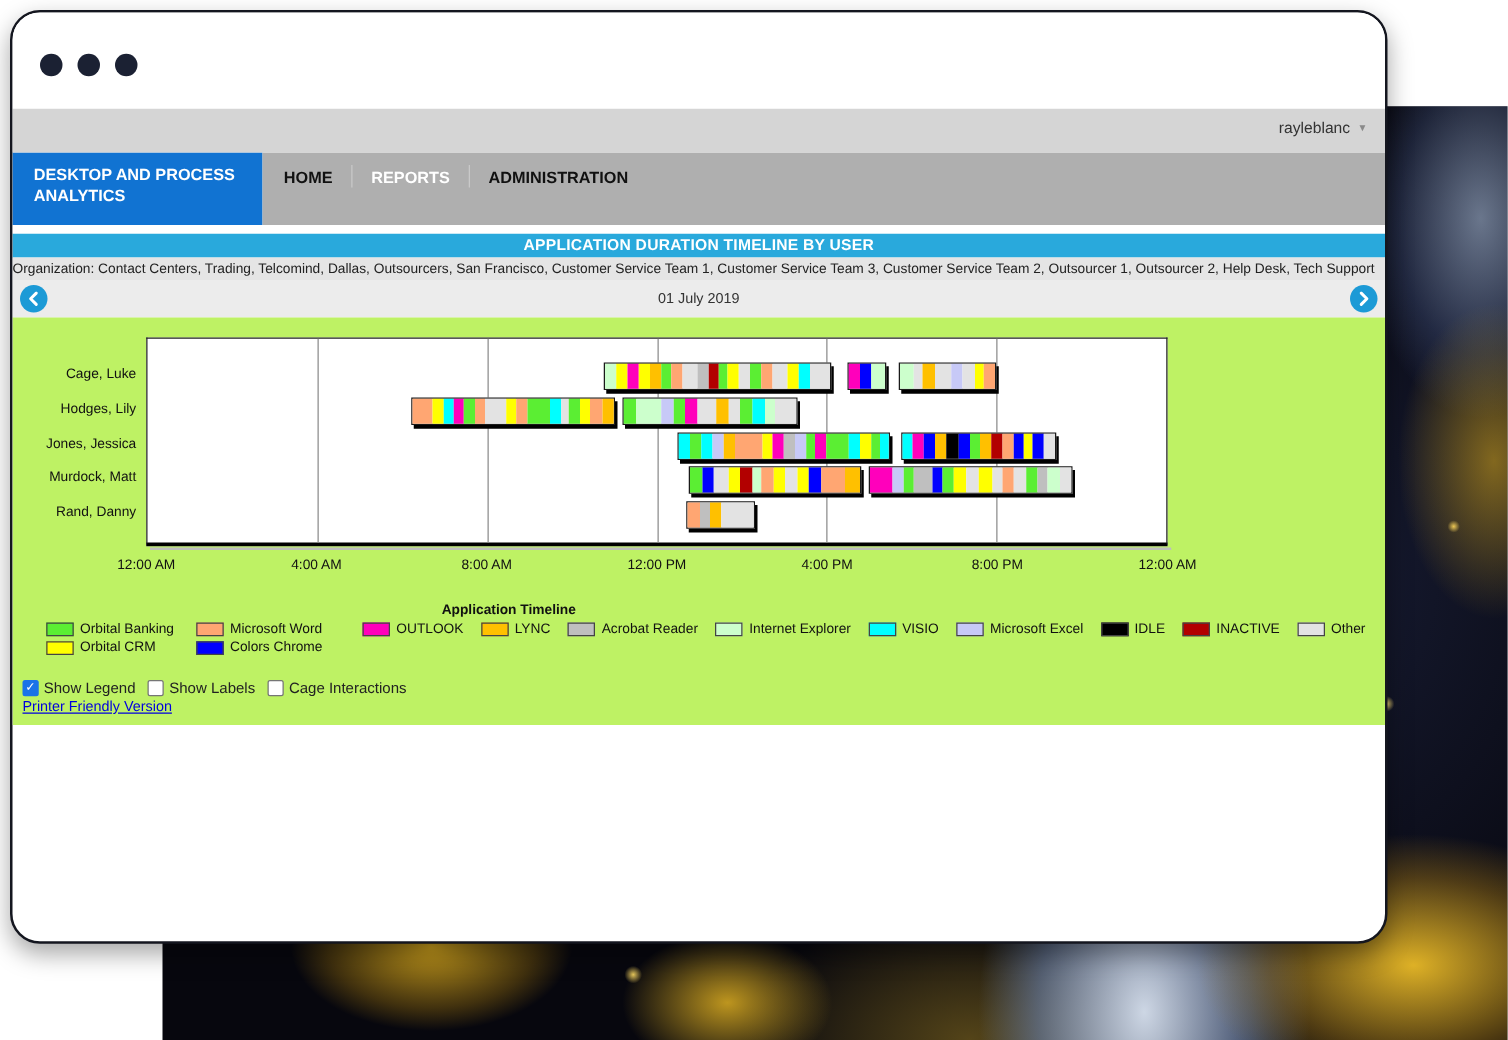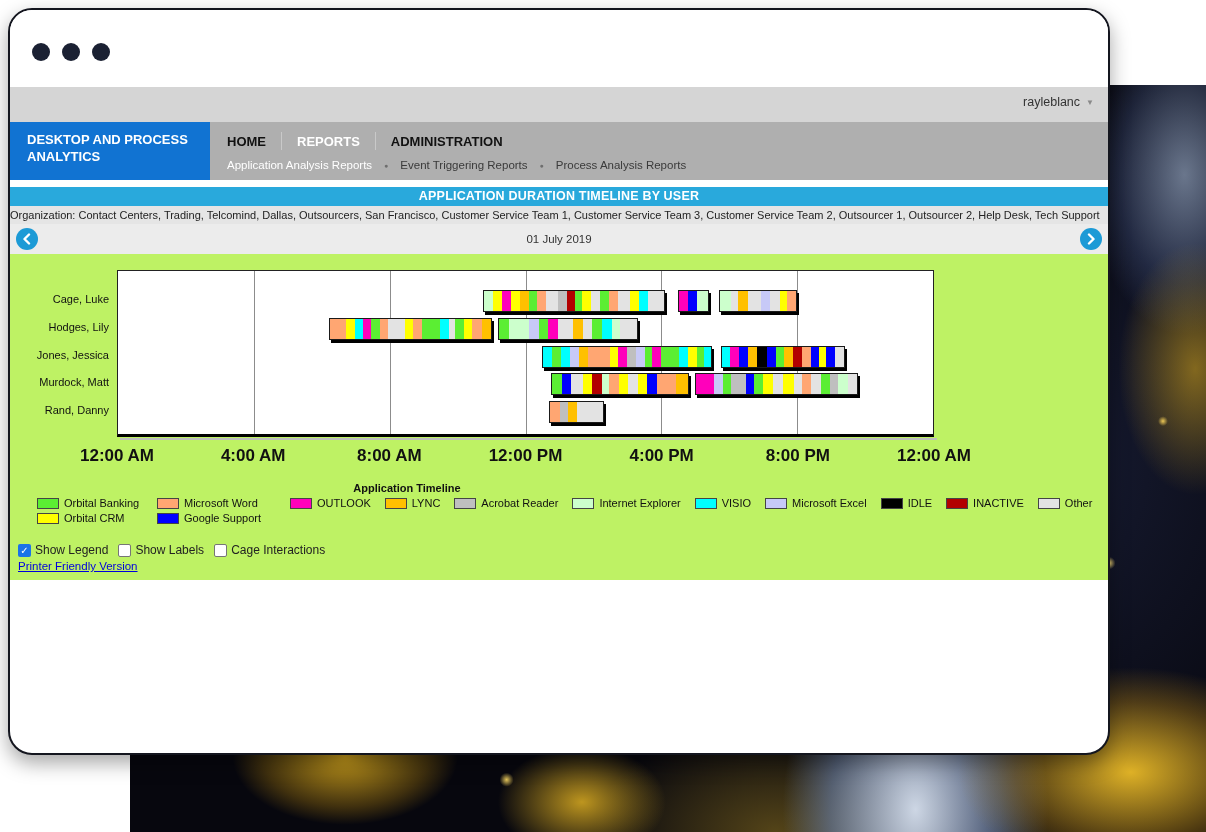--- a/index.html
+++ b/index.html
@@ -76,22 +76,22 @@
   .user-label{ position:absolute; right:4px; font-size:11px; color:#111; white-space:nowrap; }
   #plot{ position:absolute; left:107px; top:16px; width:817px; height:167px;
          border:1px solid #222; border-bottom:3px solid #000; background:#fff; }
   #plot::after{ content:''; position:absolute; left:2px; right:-4px; bottom:-6px;
                 height:2px; background:#bdbdbd; }
   .gridline{ position:absolute; top:0; bottom:0; width:1px; background:#8c8c8c; }
   .tl-bar{ position:absolute; height:22px; display:flex; border:1px solid #1a1a1a;
            box-shadow:2px 3px 0 #000; background:#fff; z-index:2; }
   .tl-bar > div{ flex-basis:0; }
   #ticks{ position:absolute; left:107px; top:192px; width:817px; height:14px; }
-  .tick-label{ position:absolute; transform:translateX(-50%); font-size:17px;
-               color:#111; white-space:nowrap;font-weight:bold; }
+  .tick-label{ position:absolute; transform:translateX(-50%); font-size:11px;
+               color:#111; white-space:nowrap; }
   .legend-title{ position:absolute; top:228px; left:27px; width:740px; text-align:center;
                  font-size:11px; font-weight:bold; color:#111; }
   .legend-row{ position:absolute; left:27px; display:flex; align-items:center; }
   #legend-row-0{ top:243px; } #legend-row-1{ top:258px; }
   .legend-item{ display:flex; align-items:center; flex:none; padding-right:14px;
                 font-size:11px; color:#111; white-space:nowrap; }
   .legend-item .sw{ width:22px; height:11px; border:1px solid #444; margin-right:5px; flex:none; }
   .legend-item.col-a{ width:120px; } .legend-item.col-b{ width:133px; }
   #checkbox-row{ position:absolute; left:8px; top:289px; display:flex; align-items:center; }
   .cb{ width:13px; height:13px; border-radius:2px; margin-right:4px; flex:none; cursor:pointer; }
@@ -137,27 +137,20 @@
       <div>ANALYTICS</div>
     </div>
     <div class="nav-right">
       <div class="main-nav">
         <span class="nav-item">HOME</span>
         <span class="nav-sep"></span>
         <span class="nav-item active">REPORTS</span>
         <span class="nav-sep"></span>
         <span class="nav-item">ADMINISTRATION</span>
       </div>
-      <div class="sub-nav">
-        <span class="sub-item active">Application Analysis Reports</span>
-        <span class="bullet">●</span>
-        <span class="sub-item">Event Triggering Reports</span>
-        <span class="bullet">●</span>
-        <span class="sub-item">Process Analysis Reports</span>
-      </div>
     </div>
   </div>
 
   <div class="band-gap"></div>
 
   <div class="report-bar">
     <span>APPLICATION DURATION TIMELINE BY USER</span>
   </div>
 
   <div class="org-row">
@@ -391,21 +384,21 @@
           <span>Other</span>
         </div>
       </div>
     <div id="legend-row-1" class="legend-row">
         <div class="legend-item col-a">
           <span class="sw" style="background: rgb(255, 255, 0);"></span>
           <span>Orbital CRM</span>
         </div>
         <div class="legend-item col-b">
           <span class="sw" style="background: rgb(0, 0, 255);"></span>
-          <span>Google Support</span>
+          <span>Colors Chrome</span>
         </div>
       </div>
     <div id="checkbox-row">
         <span class="cb checked">✓</span>
         <span class="cb-label">Show Legend</span>
         <span class="cb un"></span>
         <span class="cb-label">Show Labels</span>
         <span class="cb un"></span>
         <span class="cb-label">Cage Interactions</span>
       </div>

